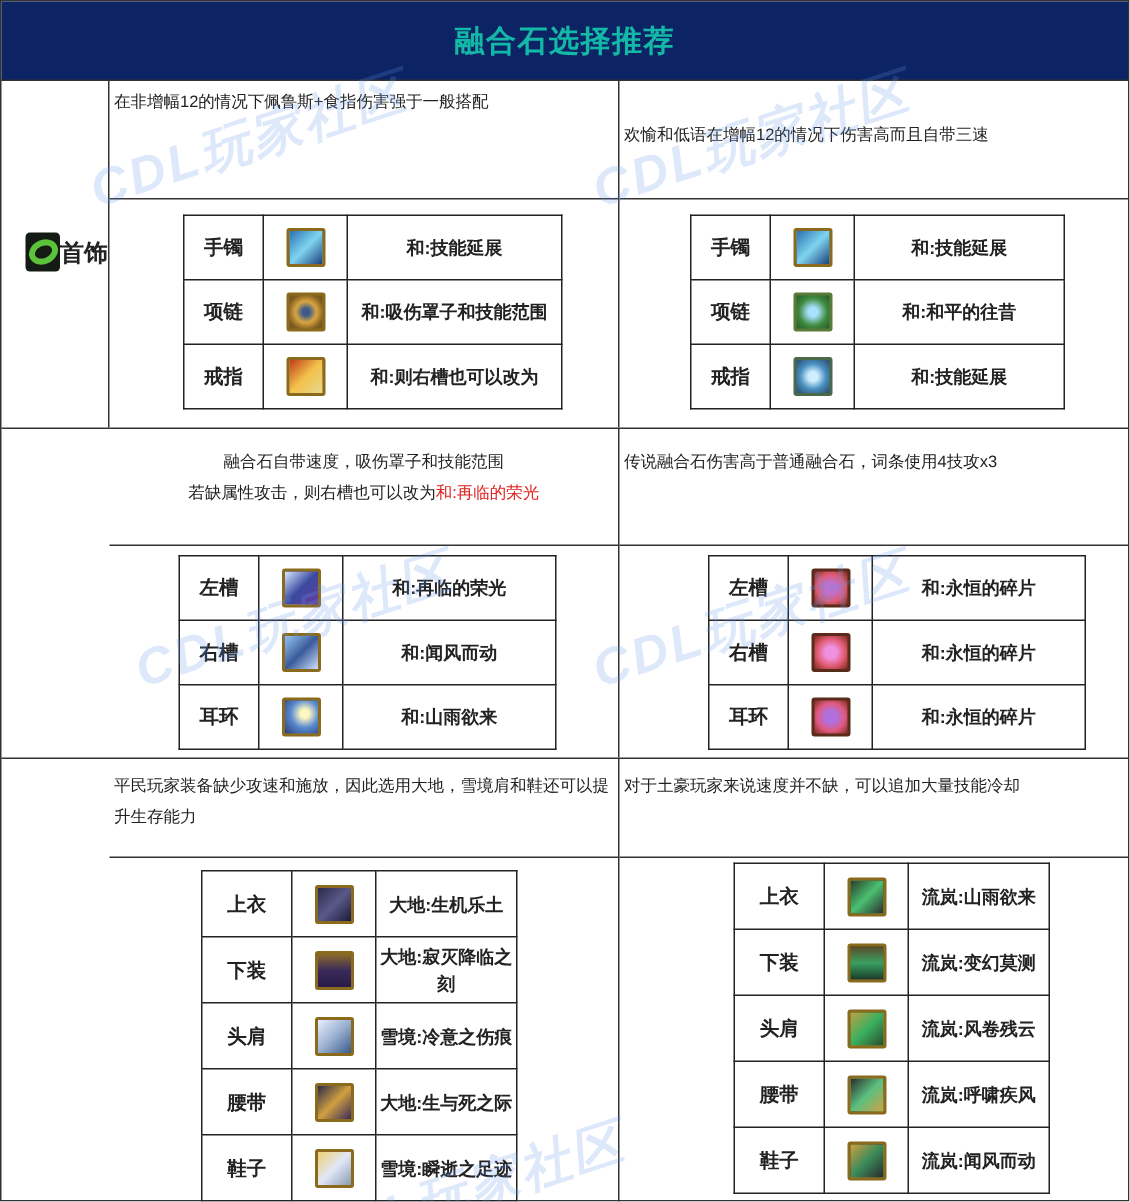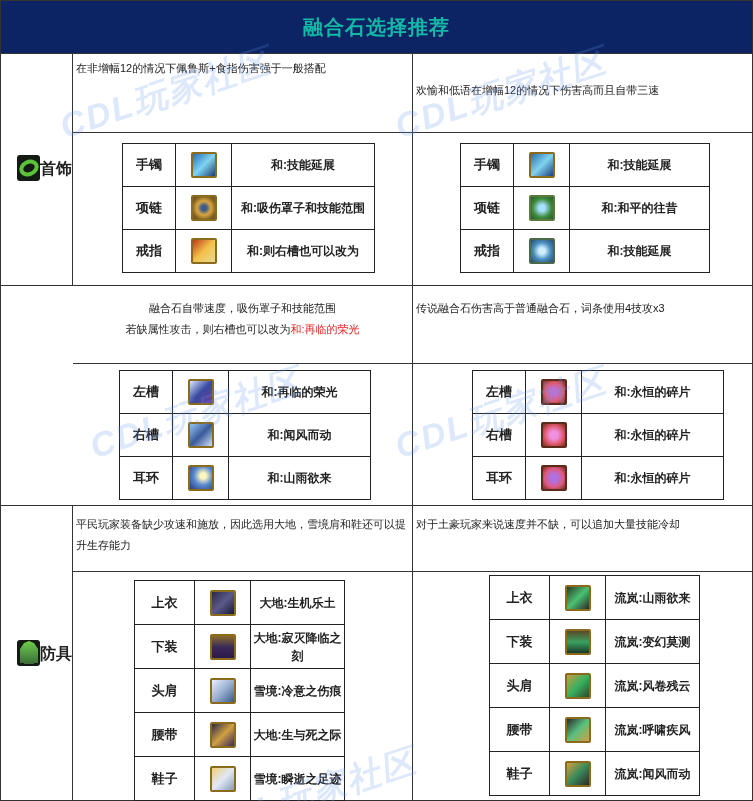--- a/index.html
+++ b/index.html
@@ -166,34 +166,20 @@
           <td class="slot">耳环</td>
           <td class="iconcell"><span class="gem" style="background:radial-gradient(circle,#b070e0 25%,#e05a80 60%,#7a2a1a);border-color:#5a2a1a;"></span></td>
           <td>和:永恒的碎片</td>
         </tr>
       </tbody>
         </table>
     </div>
   </div>
 
   <div class="section" style="top:505px;height:296px;border-bottom:none;">
-    <div class="cat">
-      <div class="cat-icon">
-        <svg width="22" height="24" viewBox="0 0 22 24">
-          <defs>
-              <linearGradient id="ag" x1="0" y1="0" x2="0" y2="1">
-                <stop offset="0" stop-color="#6ed04a"></stop>
-                <stop offset="1" stop-color="#3a6a3a"></stop>
-              </linearGradient>
-            </defs>
-          <path d="M6 2 L11 0 L16 2 L20 8 L20 22 L16 22 L16 10 L16 23 L6 23 L6 10 L6 22 L2 22 L2 8 Z" fill="url(#ag)"></path>
-        </svg>
-      </div>
-      <div class="cat-label">防具</div>
-    </div>
 
     <div class="half right">
       <div class="desc" style="height:66px;padding-top:8px;">对于土豪玩家来说速度并不缺，可以追加大量技能冷却</div>
       <table class="sub" style="left:76px;top:69px;width:211px;">
         <tbody>
             <tr style="height:44px;">
           <td class="slot" style="width:60px;">上衣</td>
           <td class="iconcell" style="width:45px;"><span class="gem" style="background:linear-gradient(135deg,#2a3a2a,#4ac070,#2a2a2a);"></span></td>
           <td>流岚:山雨欲来</td>
         </tr>

